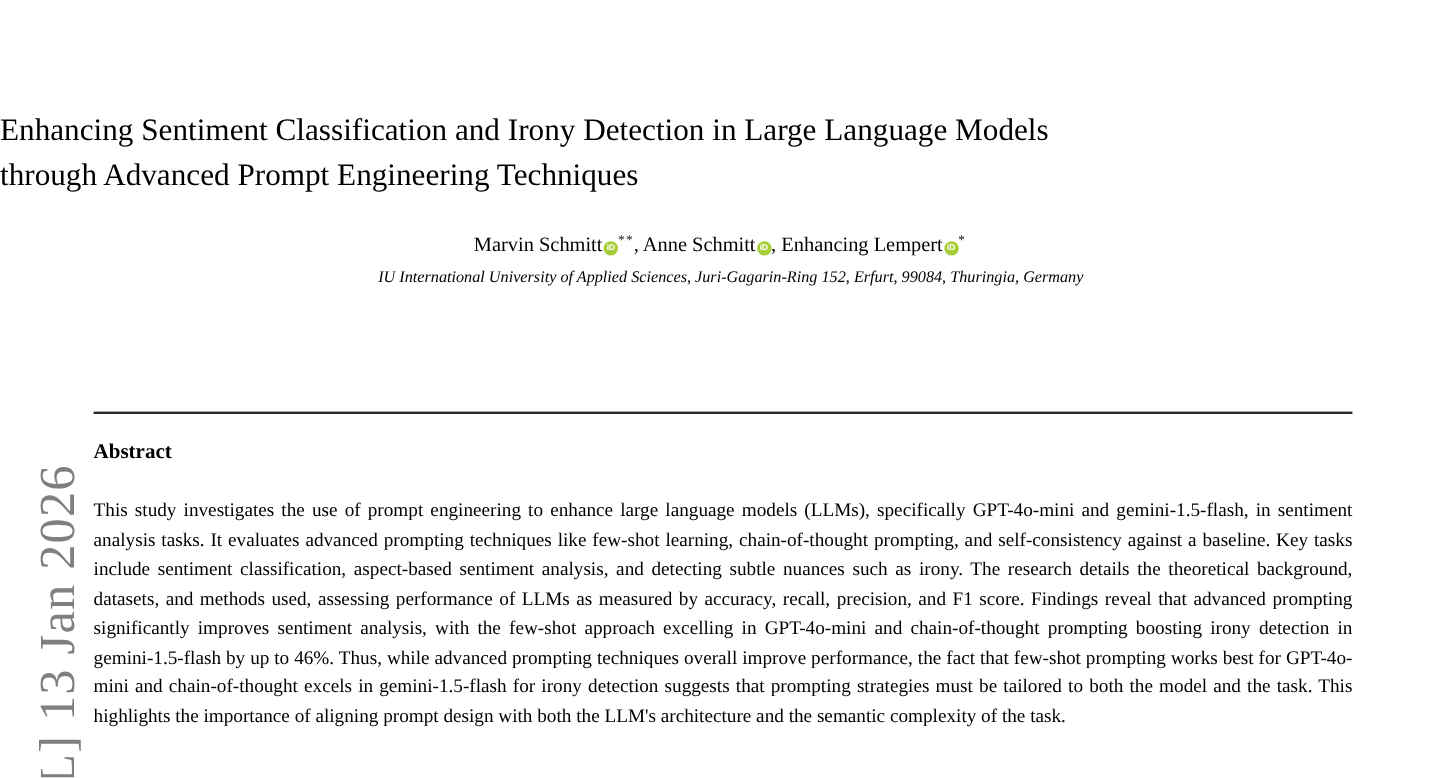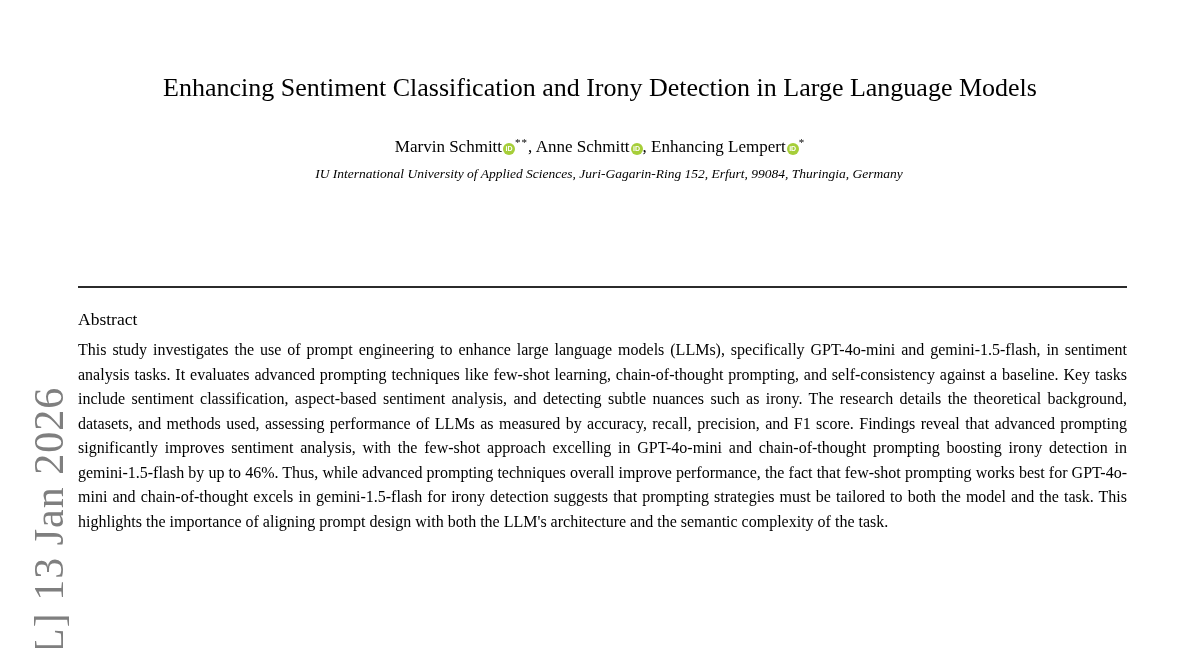--- a/index.html
+++ b/index.html
@@ -21,22 +21,21 @@
     transform: rotate(-90deg);
     font-size: 42px;
     line-height: 42px;
     letter-spacing: 1px;
     color: #7f7f7f;
     white-space: nowrap;
     font-family: "Liberation Serif", "DejaVu Serif", serif;
   }
   .title {
     margin: 0;
-    padding-top: 69px;
-    text-align: center;
+    padding-top: 90px;
     font-size: 26px;
     font-weight: normal;
     line-height: 37px;
   }
   .authors {
     margin-top: 26px;
     text-align: center;
     font-size: 17px;
     line-height: 20px;
   }
@@ -71,40 +70,41 @@
   .rule {
     margin: 104px 0 0 78px;
     width: 1049px;
     height: 0;
     border: none;
     border-top: 2px solid #2b2b2b;
   }
   .abstract-heading {
     margin: 21px 0 0 78px;
     font-size: 17.5px;
-    font-weight: normal;
+    font-weight: bold;
     line-height: 20px;
   }
   .abstract-text {
-    margin: 9px 0 0 78px;
+    margin: 28px 0 0 78px;
     width: 1049px;
     font-size: 16px;
     line-height: 24.5px;
     text-align: justify;
   }
 </style>
 </head>
 <body>
 
 <div class="page">
 
   <div class="watermark">L] 13 Jan 2026</div>
 
   <h1 class="title">
     <span>Enhancing Sentiment Classification and Irony Detection in Large Language Models</span><br>
+    <span>through Advanced Prompt Engineering Techniques</span>
   </h1>
 
   <div class="authors">
     <span>Marvin Schmitt</span><span class="orcid">iD</span><span class="marker">**</span><span>, </span><span>Anne Schmitt</span><span class="orcid">iD</span><span class="marker"></span><span>, </span><span>Enhancing Lempert</span><span class="orcid">iD</span><span class="marker">*</span>
   </div>
 
   <div class="affiliation">IU International University of Applied Sciences, Juri-Gagarin-Ring 152, Erfurt, 99084, Thuringia, Germany</div>
 
   <hr class="rule">
 

